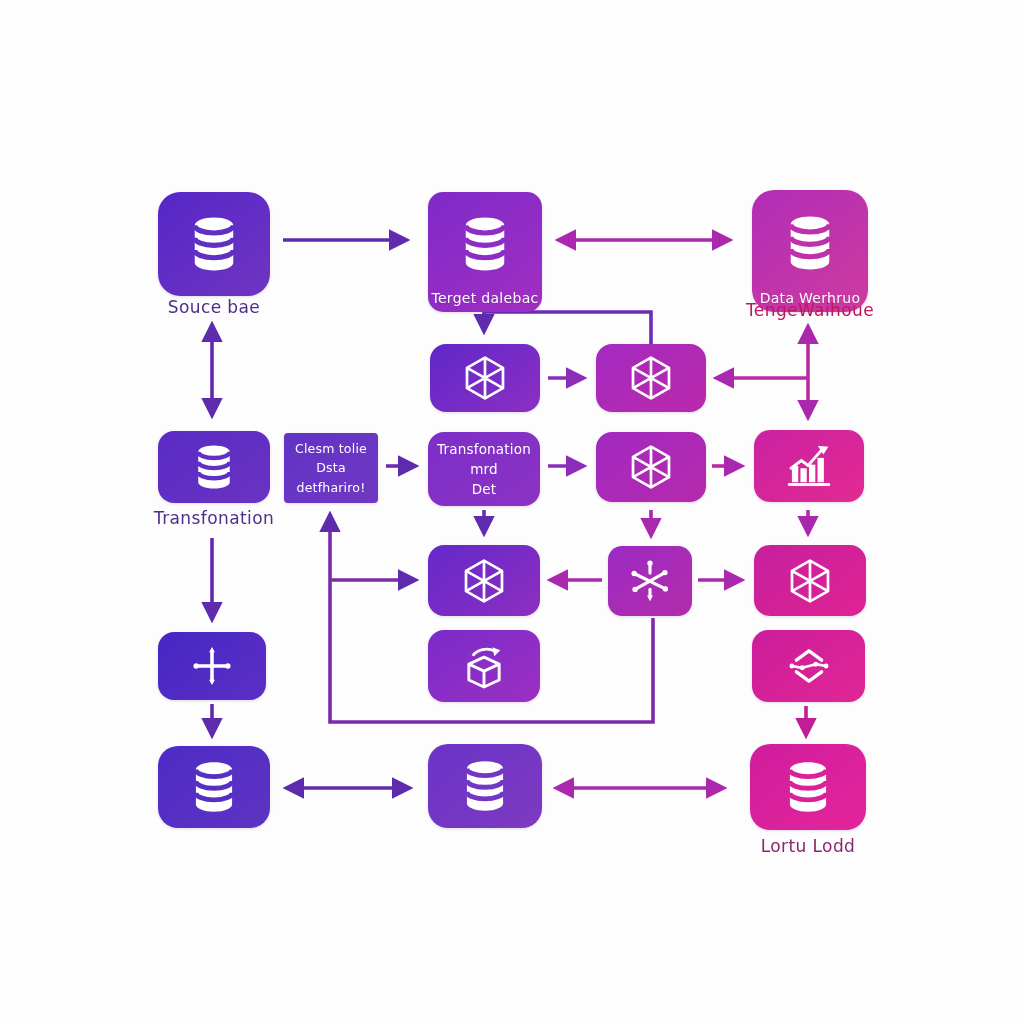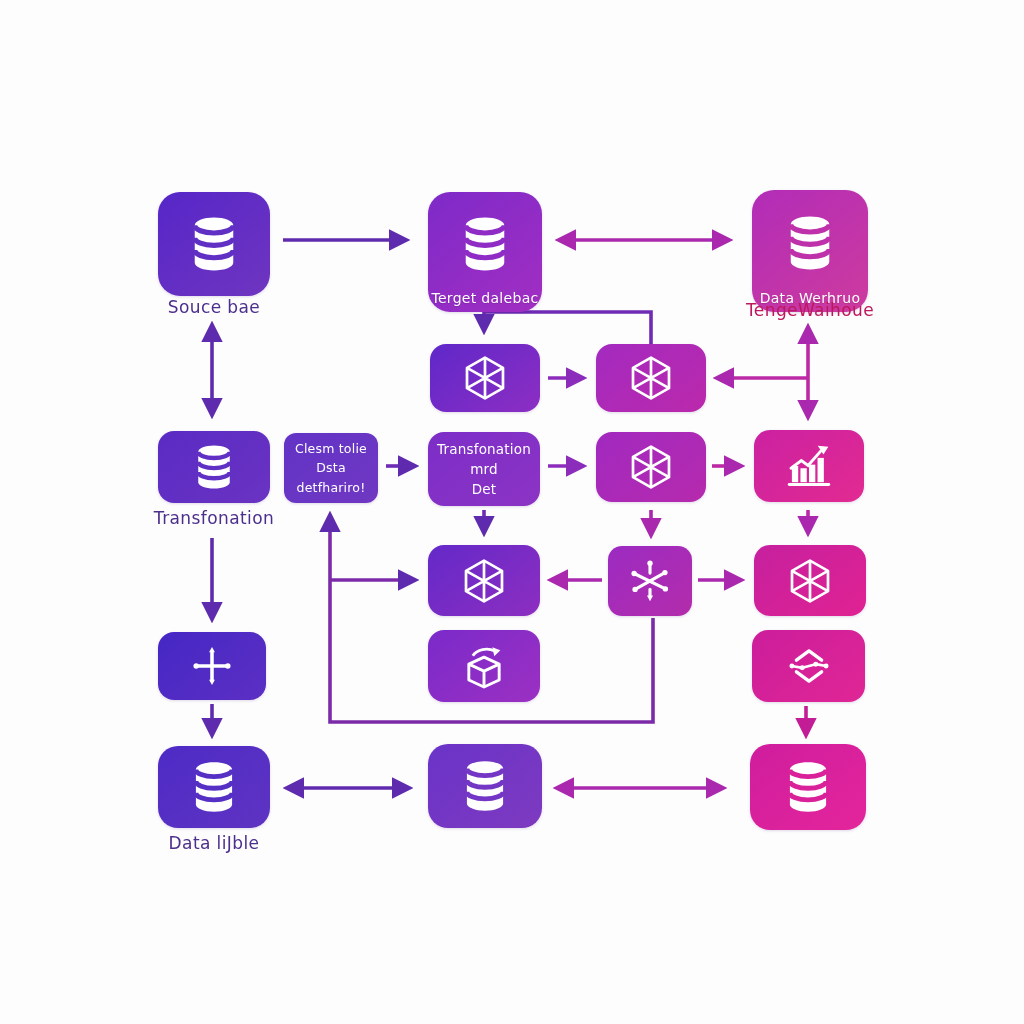--- a/index.html
+++ b/index.html
@@ -6,26 +6,26 @@
   .stage{position:relative;width:1024px;height:1024px;background:#fdfdfe;
          font-family:"DejaVu Sans", sans-serif;overflow:hidden;padding-left:8px;}
   
   .wires{position:absolute;left:0;top:0;width:1024px;height:1024px;}
   
   .node{position:absolute;display:flex;align-items:center;justify-content:center;
         box-shadow:0 1px 3px rgba(60,20,110,.15);}
   .node svg.icon{display:block;}
   
   #n-source   {left:158px;top:192px;width:112px;height:104px;border-radius:22px;background:linear-gradient(140deg,#5626c8,#6f35c0);--gap:#6030c4;}
-  #n-target   {left:428px;top:192px;width:114px;height:104px;border-radius:22px;background:linear-gradient(140deg,#7e2ac9,#a22ec2);--gap:#8f2cc5;padding-bottom:16px;}
+  #n-target   {left:428px;top:192px;width:114px;height:104px;border-radius:15px;background:linear-gradient(140deg,#7e2ac9,#a22ec2);--gap:#8f2cc5;padding-bottom:16px;}
   #n-warehouse{left:752px;top:190px;width:116px;height:106px;border-radius:22px;background:linear-gradient(140deg,#b12cb8,#ce3b9e);--gap:#bf31ab;padding-bottom:16px;}
   #n-hex1     {left:430px;top:344px;width:110px;height:68px;border-radius:16px;background:linear-gradient(140deg,#5f28c9,#8d2ec3);}
   #n-hex2     {left:596px;top:344px;width:110px;height:68px;border-radius:16px;background:linear-gradient(140deg,#a32ac0,#bb29ab);}
   #n-transdb  {left:158px;top:431px;width:112px;height:72px;border-radius:16px;background:linear-gradient(140deg,#5a2bc4,#6a33c2);--gap:#6030c4;}
-  #n-note     {left:284px;top:433px;width:94px;height:70px;border-radius:12px;background:linear-gradient(140deg,#6233c6,#7038c2);}
+  #n-note     {left:284px;top:433px;width:94px;height:70px;border-radius:4px;background:linear-gradient(140deg,#6233c6,#7038c2);}
   #n-step     {left:428px;top:432px;width:112px;height:74px;border-radius:16px;background:linear-gradient(140deg,#7c2ec8,#8c33c4);}
   #n-hex3     {left:596px;top:432px;width:110px;height:70px;border-radius:16px;background:linear-gradient(140deg,#a129c0,#b62aad);}
   #n-chart    {left:754px;top:430px;width:110px;height:72px;border-radius:16px;background:linear-gradient(140deg,#cb21a2,#e22a91);}
   #n-hex4     {left:428px;top:545px;width:112px;height:71px;border-radius:16px;background:linear-gradient(140deg,#6429c9,#8d2ec0);}
   #n-network  {left:608px;top:546px;width:84px;height:70px;border-radius:14px;background:linear-gradient(140deg,#9c2bc2,#b32cab);}
   #n-hex5     {left:754px;top:545px;width:112px;height:71px;border-radius:16px;background:linear-gradient(140deg,#c6209f,#e02292);}
   #n-move     {left:158px;top:632px;width:108px;height:68px;border-radius:16px;background:linear-gradient(140deg,#4527c4,#5c2fc4);}
   #n-rotate   {left:428px;top:630px;width:112px;height:72px;border-radius:16px;background:linear-gradient(140deg,#7a2aca,#9c30c2);}
   #n-route    {left:752px;top:630px;width:113px;height:72px;border-radius:16px;background:linear-gradient(140deg,#cc1d9c,#e02695);}
   #n-table    {left:158px;top:746px;width:112px;height:82px;border-radius:20px;background:linear-gradient(140deg,#4e2bc6,#5e33c2);--gap:#5630c4;}
@@ -275,27 +275,27 @@
     <svg class="icon routei" viewBox="0 0 24 24">
         <use href="#sym-route"></use>
       </svg>
   </div>
 
   <div class="node" id="n-table">
     <svg class="icon db-bt" viewBox="0 0 24 24">
         <use href="#sym-db"></use>
       </svg>
   </div>
-  <div class="lbl" id="l-table">Data liJble</div>
 
   <div class="node" id="n-wh2">
     <svg class="icon db-bt" viewBox="0 0 24 24">
         <use href="#sym-db"></use>
       </svg>
   </div>
 
   <div class="node" id="n-load">
     <svg class="icon db-bt" viewBox="0 0 24 24">
         <use href="#sym-db"></use>
       </svg>
   </div>
+  <div class="lbl" id="l-load">Lortu Lodd</div>
 
 </div>
 
 </body></html>

